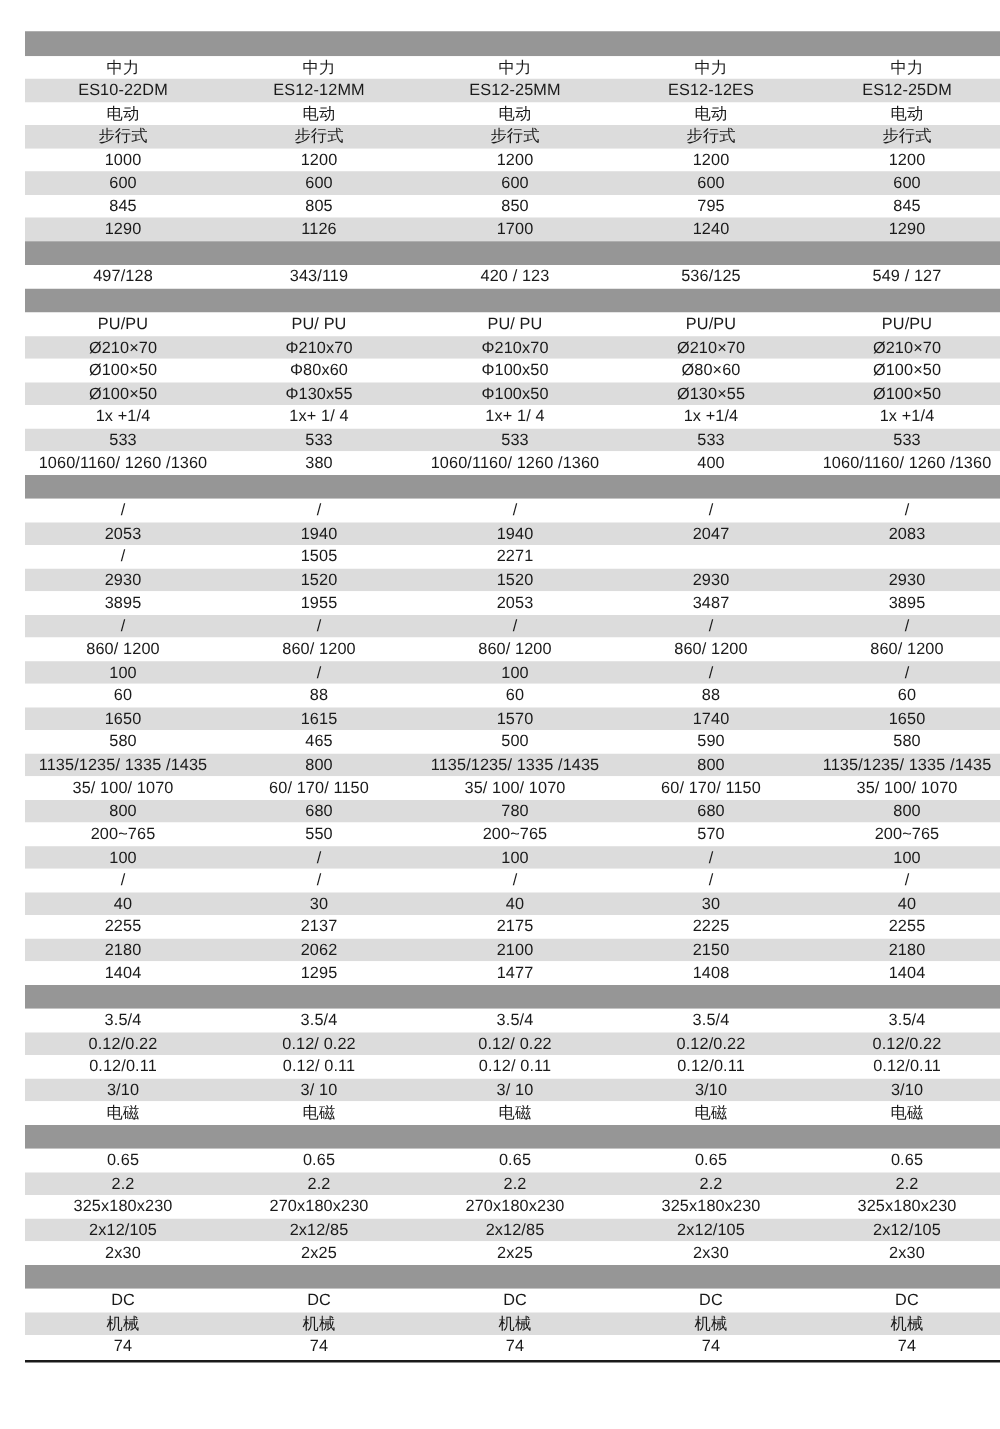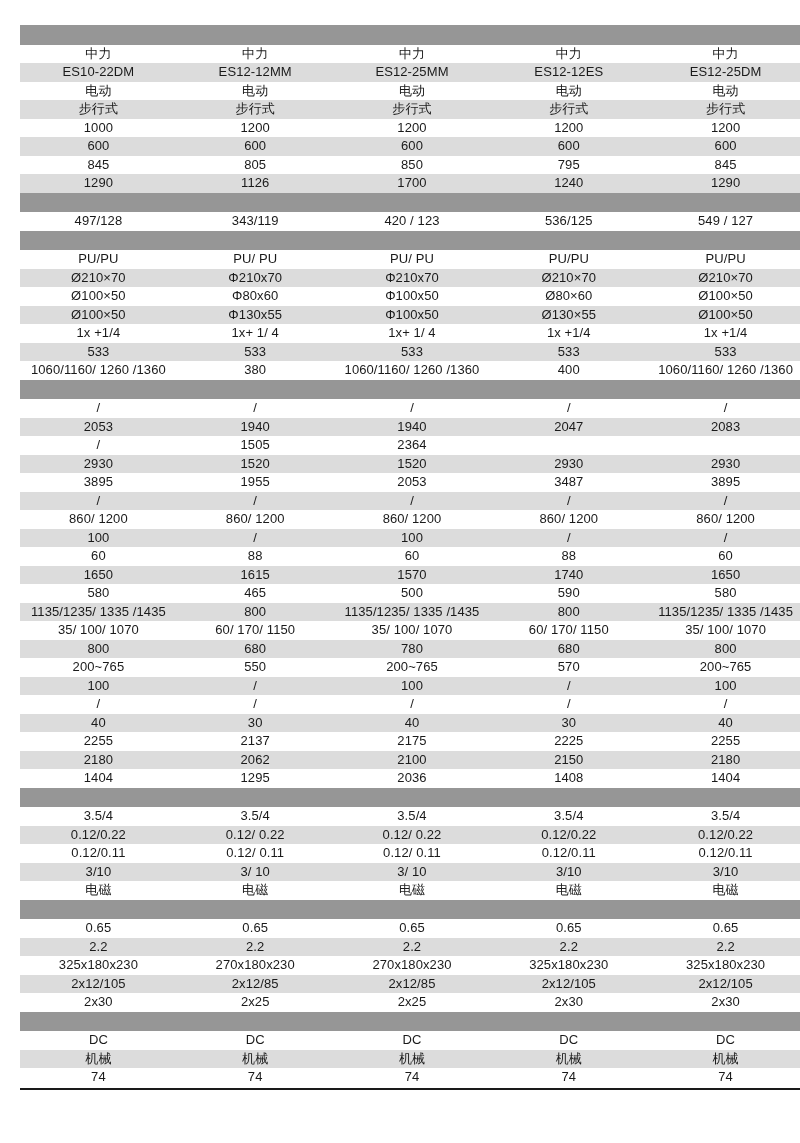--- a/index.html
+++ b/index.html
@@ -179,21 +179,21 @@
     <div class="row shaded">
       <div class="cell">2053</div>
       <div class="cell">1940</div>
       <div class="cell">1940</div>
       <div class="cell">2047</div>
       <div class="cell">2083</div>
     </div>
     <div class="row">
       <div class="cell">/</div>
       <div class="cell">1505</div>
-      <div class="cell">2364</div>
+      <div class="cell">2271</div>
       <div class="cell"></div>
       <div class="cell"></div>
     </div>
     <div class="row shaded">
       <div class="cell">2930</div>
       <div class="cell">1520</div>
       <div class="cell">1520</div>
       <div class="cell">2930</div>
       <div class="cell">2930</div>
     </div>
@@ -305,21 +305,21 @@
     <div class="row shaded">
       <div class="cell">2180</div>
       <div class="cell">2062</div>
       <div class="cell">2100</div>
       <div class="cell">2150</div>
       <div class="cell">2180</div>
     </div>
     <div class="row">
       <div class="cell">1404</div>
       <div class="cell">1295</div>
-      <div class="cell">2036</div>
+      <div class="cell">1477</div>
       <div class="cell">1408</div>
       <div class="cell">1404</div>
     </div>
     <div class="section-bar"></div>
     <div class="row">
       <div class="cell">3.5/4</div>
       <div class="cell">3.5/4</div>
       <div class="cell">3.5/4</div>
       <div class="cell">3.5/4</div>
       <div class="cell">3.5/4</div>

